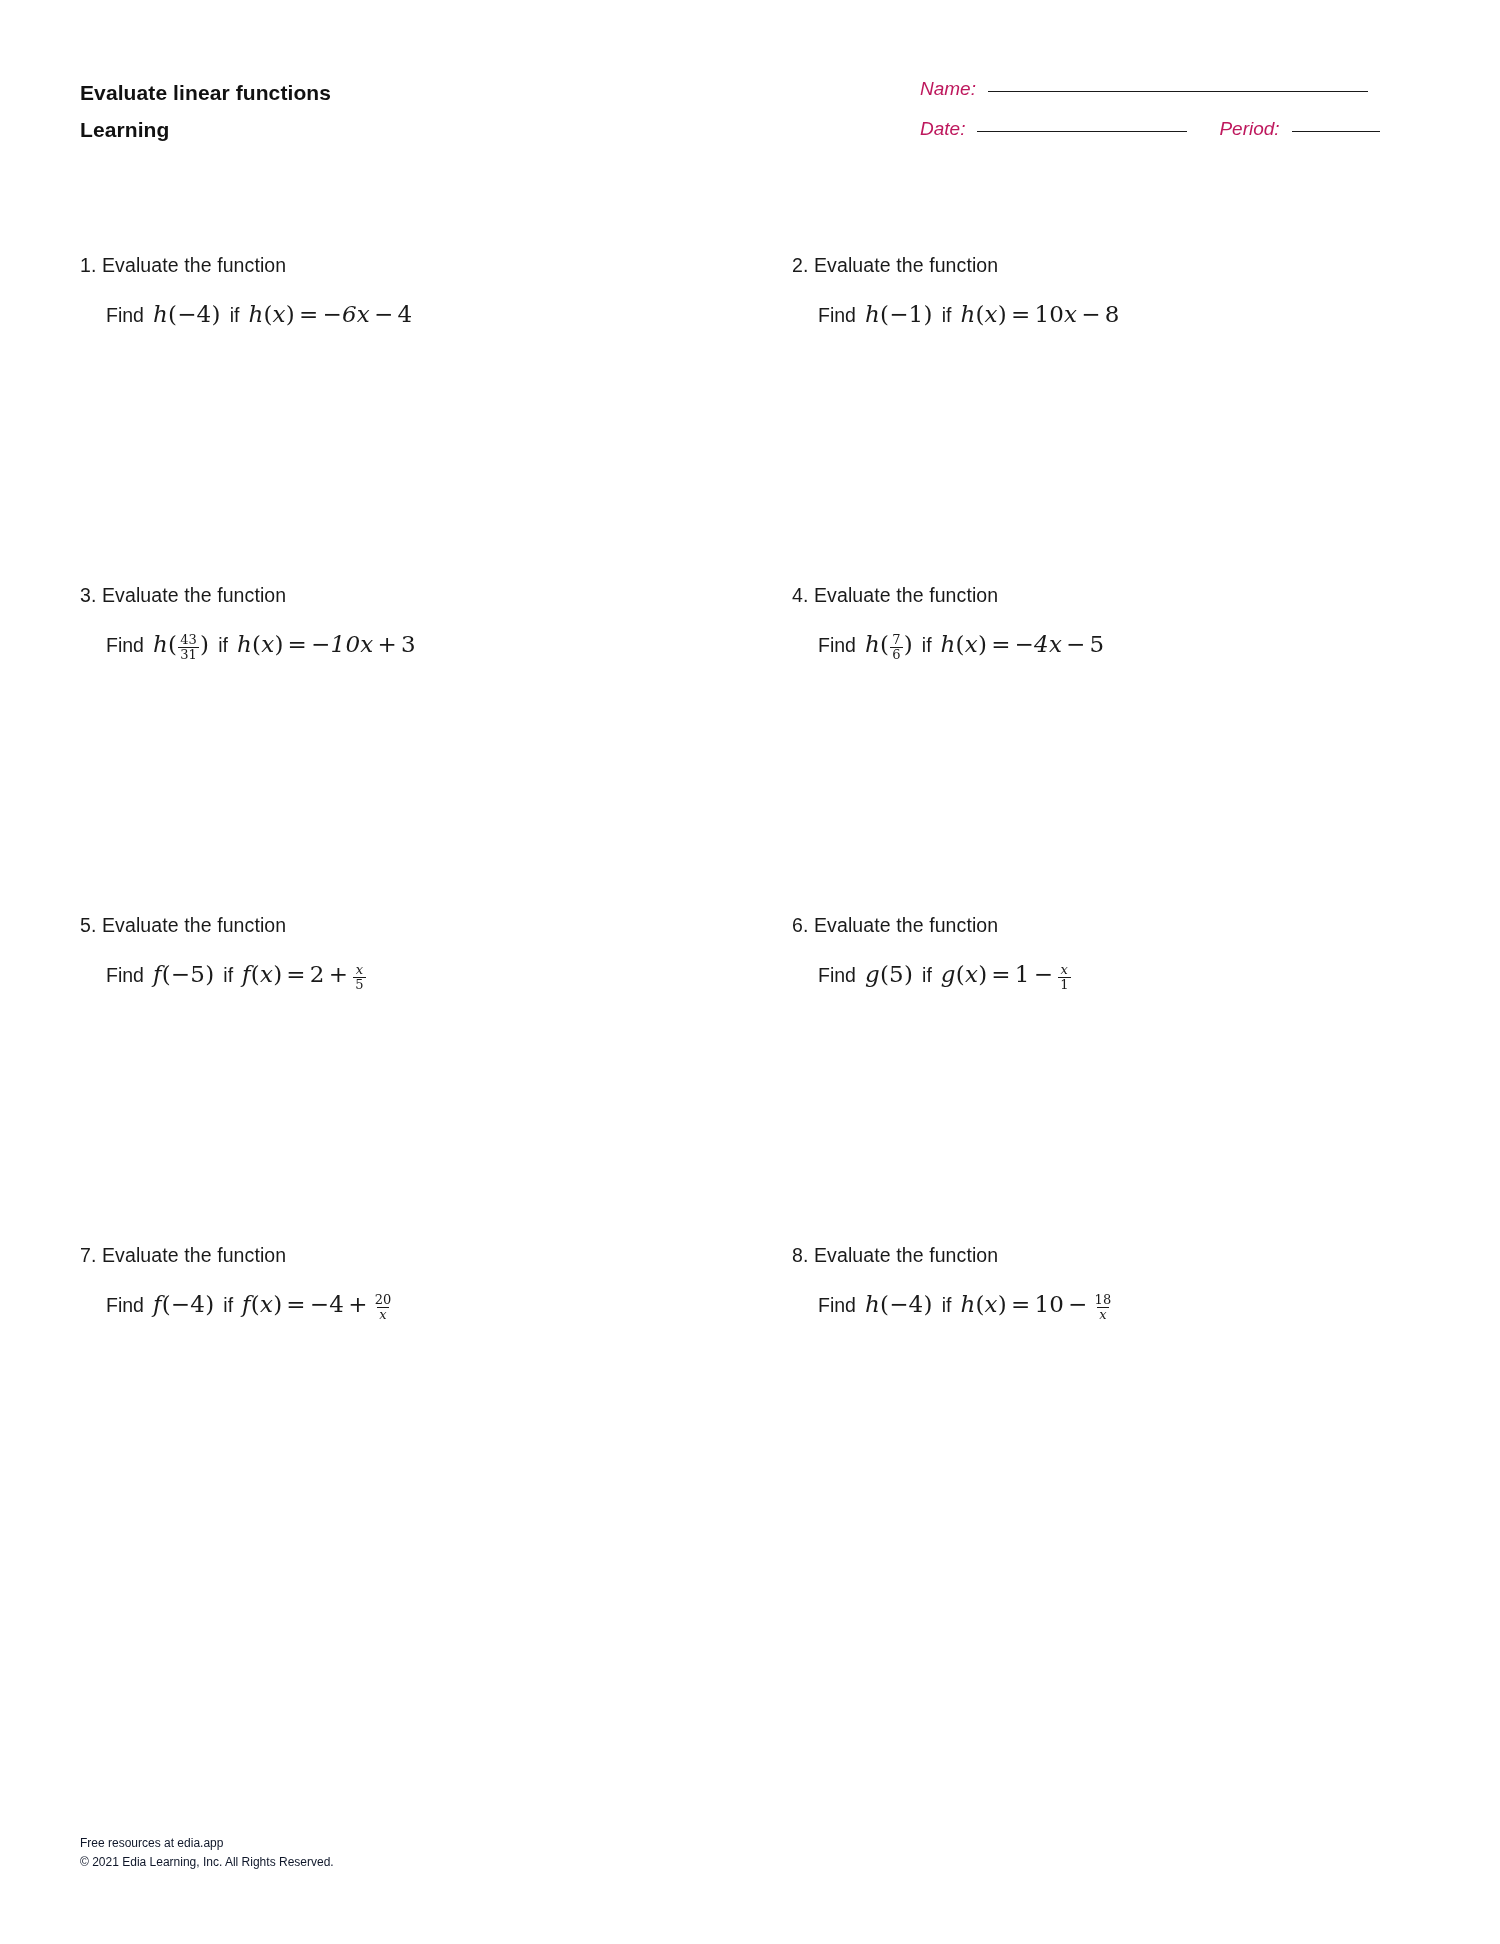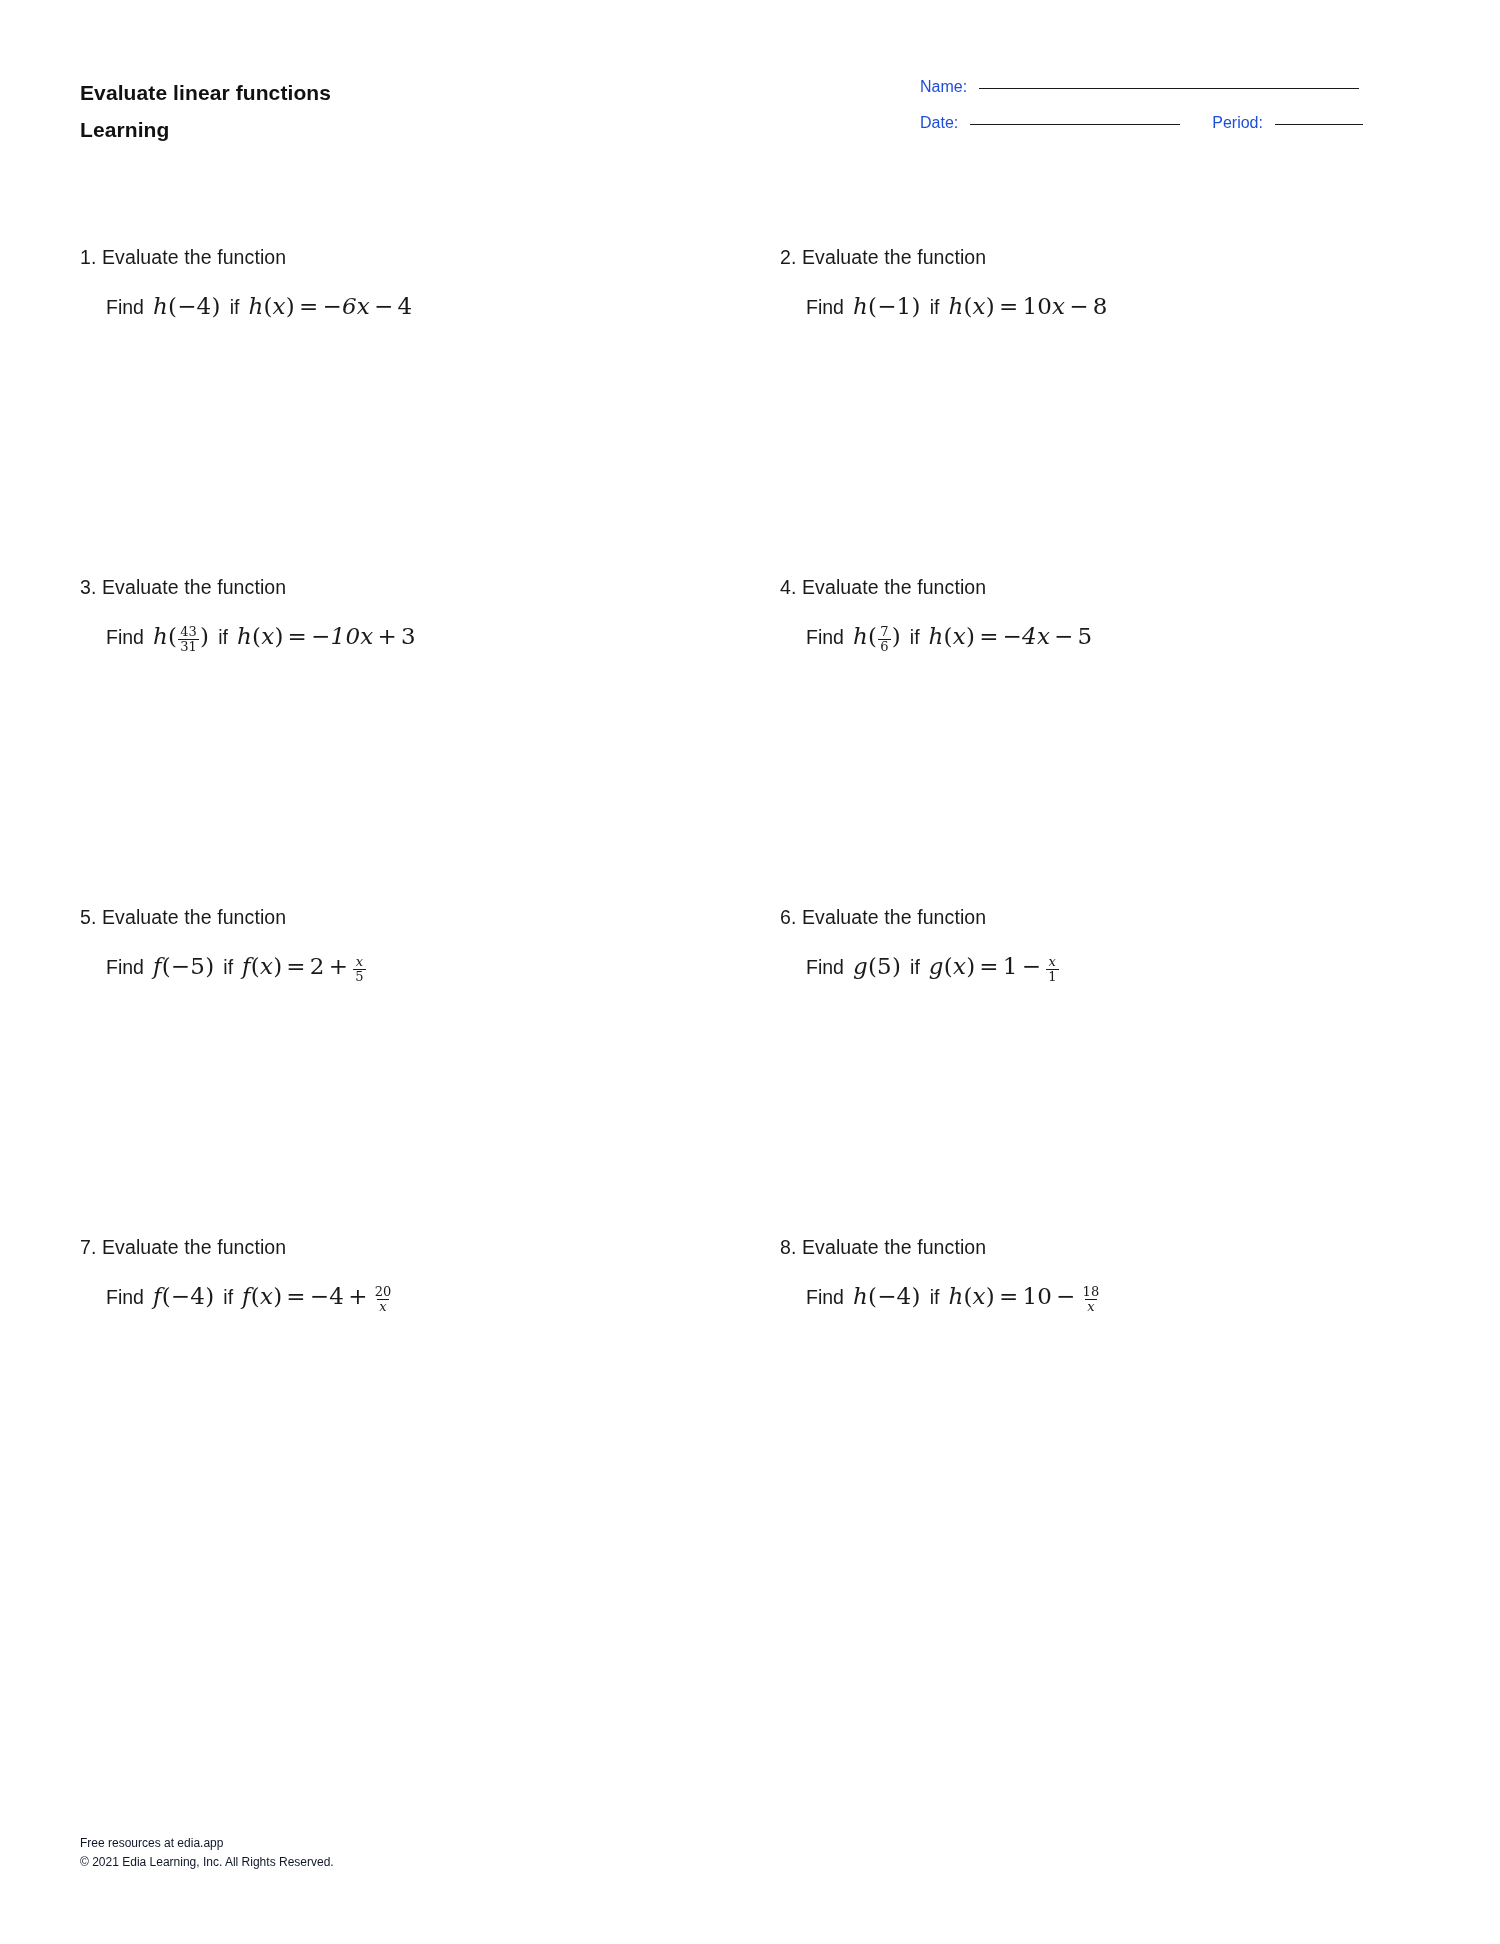--- a/index.html
+++ b/index.html
@@ -43,44 +43,45 @@
   .meta-block {
     width: 500px;
     padding-top: 8px;
   }
   .meta-row {
     display: flex;
     align-items: baseline;
     margin-bottom: 18px;
   }
   .meta-label {
-    font-size: 16px;
-    color: #1d4ed8;
+    font-size: 19px;
+    color: #be185d;
     white-space: nowrap;
+    font-style: italic;
   }
   .rule {
     border-bottom: 1.6px solid #1a1a1a;
     height: 1px;
     margin-left: 12px;
     margin-right: 4px;
     position: relative;
     top: -3px;
   }
   .rule-name  { width: 380px; }
   .rule-date  { width: 210px; }
   .rule-period{ width: 88px; }
   .meta-label.period { margin-left: 28px; }
 
   
   .problems {
     margin-top: 96px;
     display: grid;
     grid-template-columns: 700px 700px;
     grid-auto-rows: 330px;
-    column-gap: 0px;
+    column-gap: 12px;
   }
   .problem {
     position: relative;
   }
   .problem-head {
     font-size: 19.5px;
     color: #1a1a1a;
     letter-spacing: 0.1px;
   }
   .problem-body {

